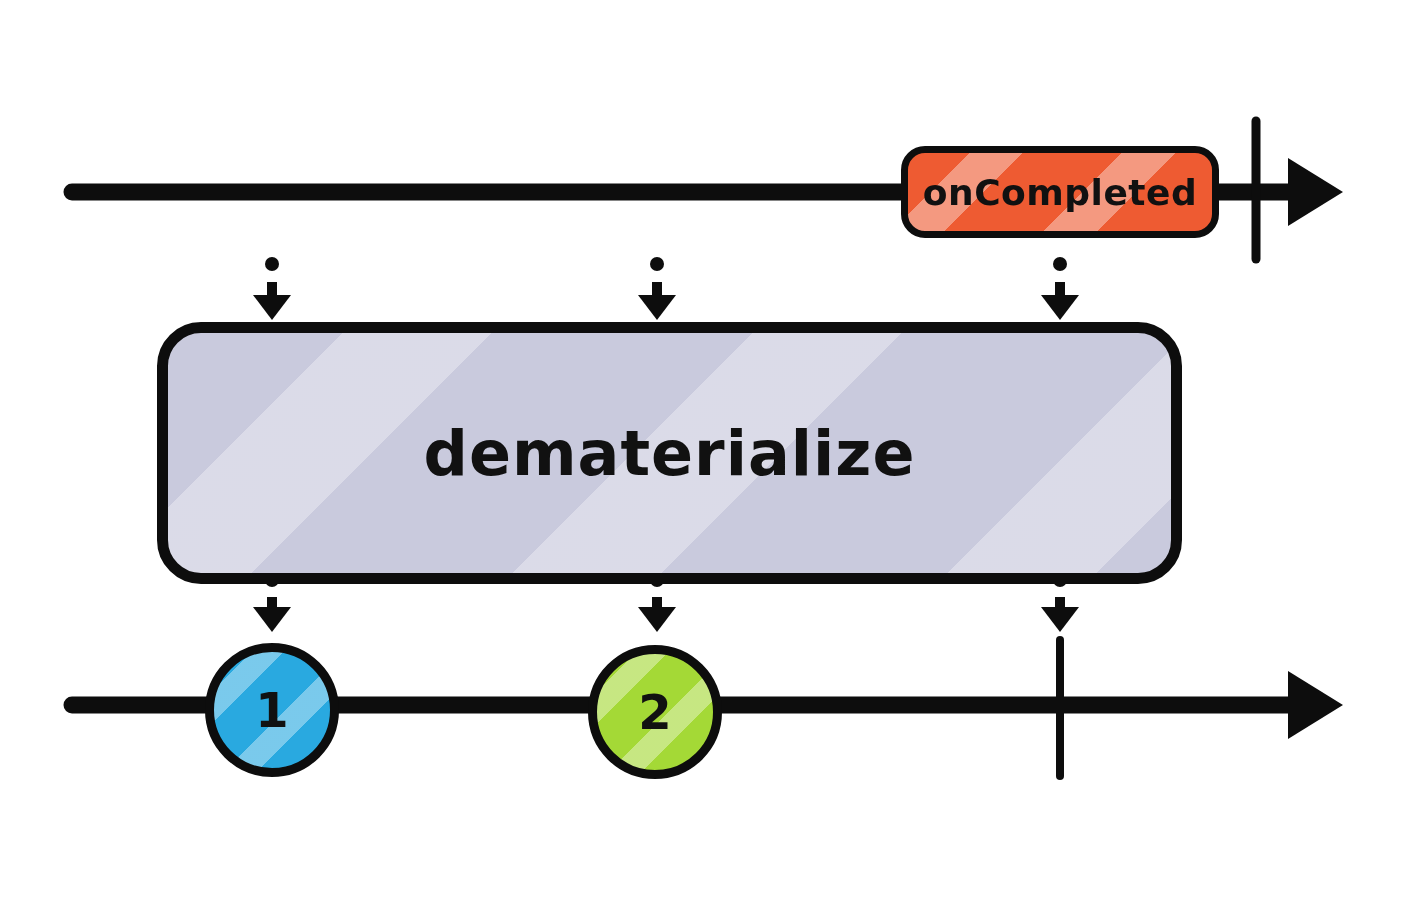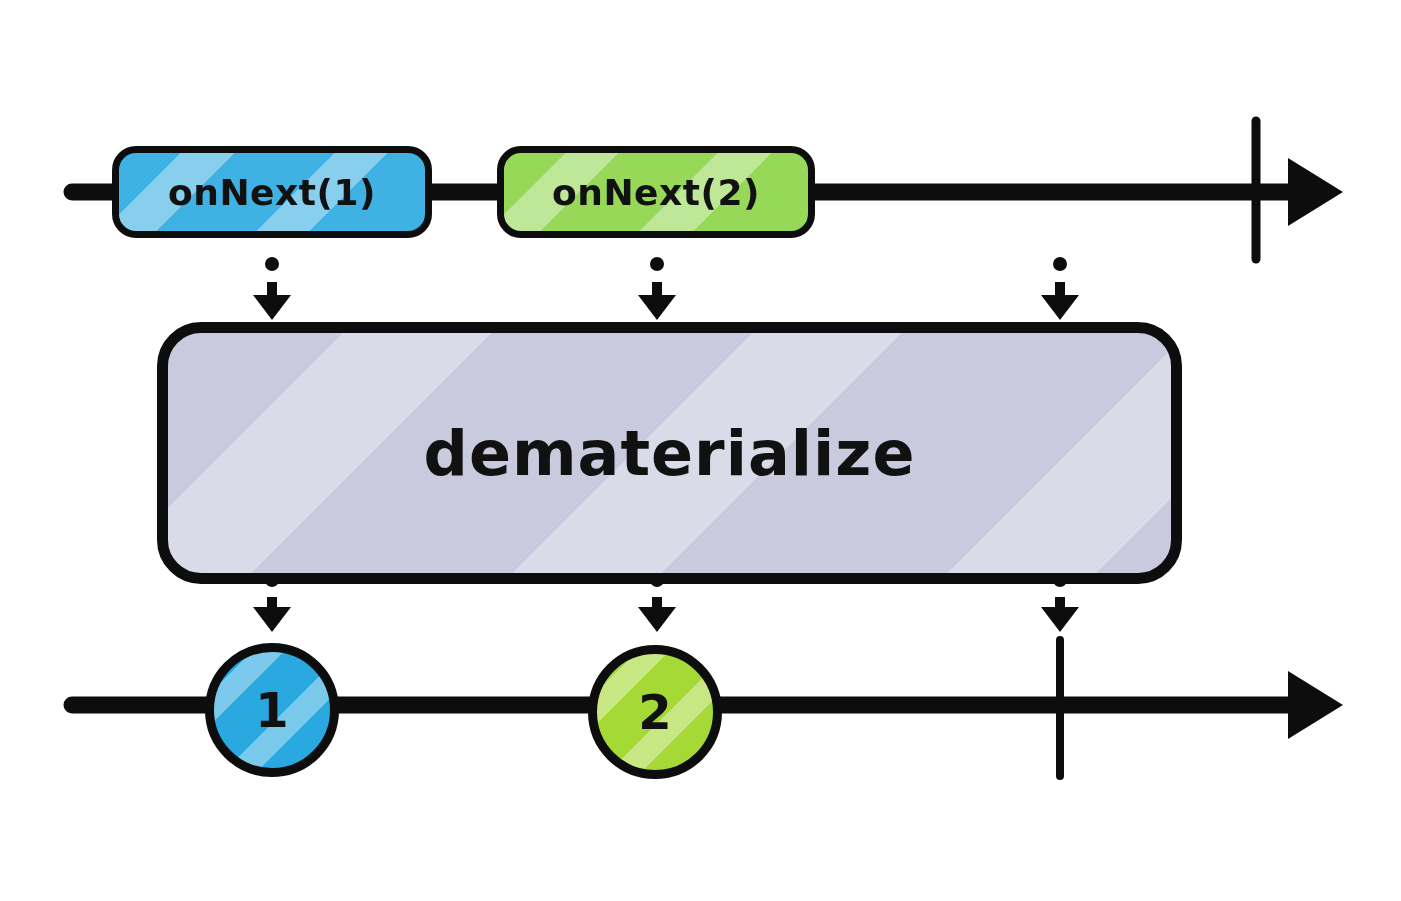--- a/index.html
+++ b/index.html
@@ -137,25 +137,22 @@
       <circle cx="1060" cy="580" r="7" fill="#0d0d0d"></circle>
       <line x1="1060" y1="597" x2="1060" y2="610" stroke="#0d0d0d" stroke-width="10"></line>
       <polygon points="1041,607 1079,607 1060,632" fill="#0d0d0d"></polygon>
     </g>
 
     <line x1="72" y1="705" x2="1298" y2="705" stroke="#0d0d0d" stroke-width="17" stroke-linecap="round"></line>
     <polygon points="1288,671 1288,739 1343,705" fill="#0d0d0d"></polygon>
     <line x1="1060" y1="640" x2="1060" y2="776" stroke="#0d0d0d" stroke-width="8" stroke-linecap="round"></line>
   </svg>
 
-  <div class="event-box glossy box-blue" style="left:112px; width:320px;">
-    <span>onNext(1)</span>
-  </div>
-  <div class="event-box glossy box-green" style="left:497px; width:318px;">
-    <span>onNext(2)</span>
+  <div class="event-box glossy box-orange" style="left:901px; width:318px;">
+    <span>onCompleted</span>
   </div>
 
   <div class="operator-box">
     <span>dematerialize</span>
   </div>
 
   <div class="marble glossy marble-blue" style="left:205px; top:643px;">
     <span>1</span>
   </div>
   <div class="marble glossy marble-green" style="left:588px; top:645px;">

